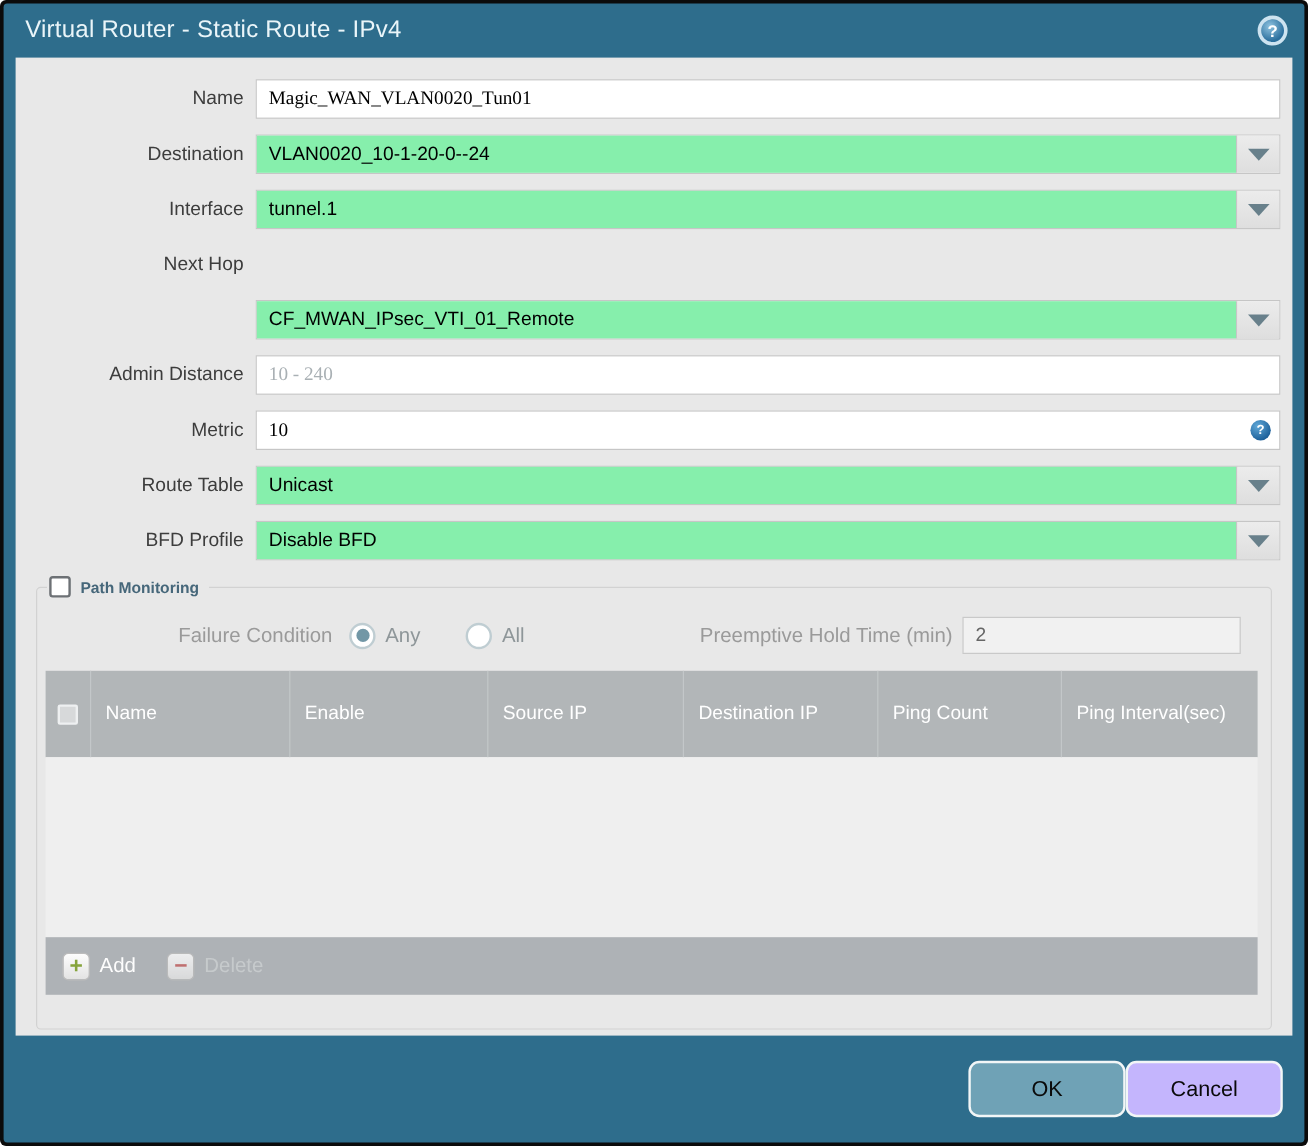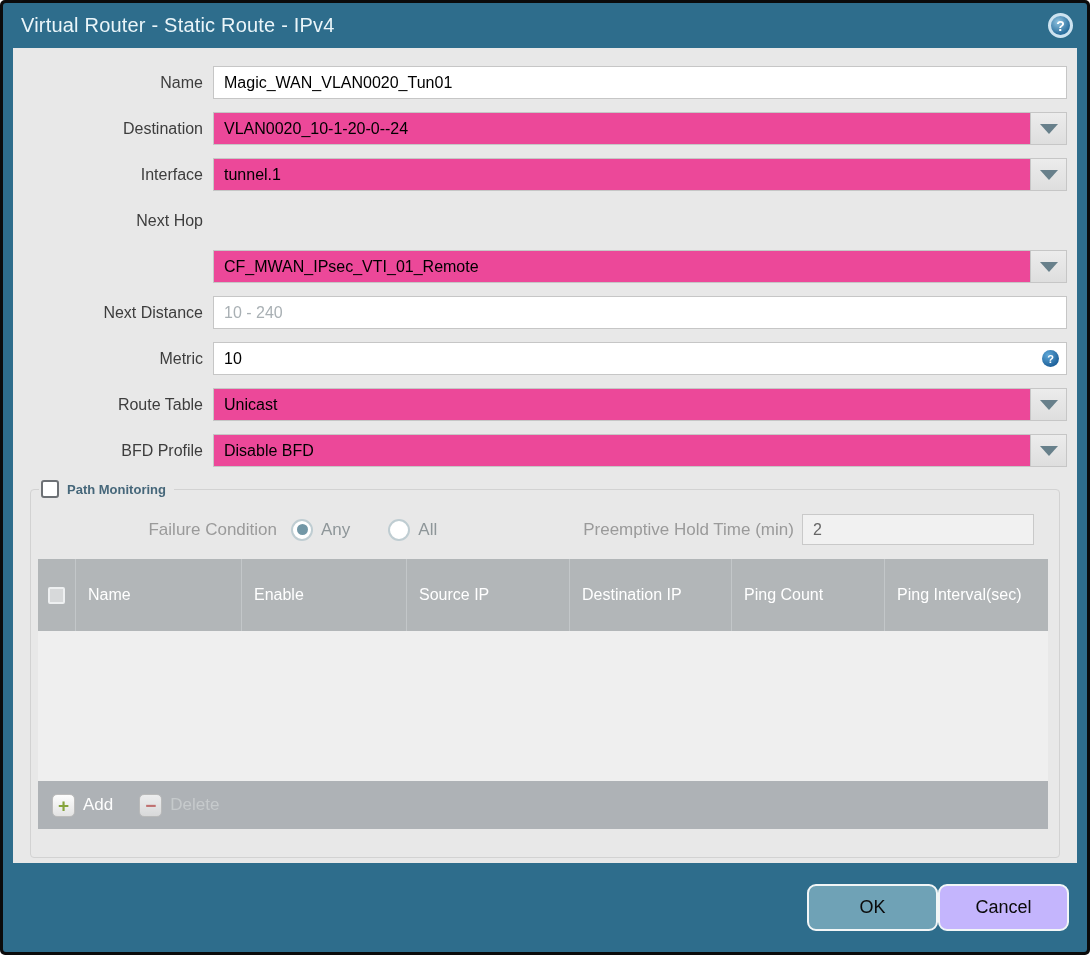--- a/index.html
+++ b/index.html
@@ -57,31 +57,31 @@
     width:200px; flex:0 0 200px;
     text-align:right; padding-right:10px;
     font-size:16px; color:#3d3d3d;
   }
   .form-row .fieldwrap { flex:1; height:33px; position:relative; }
 
   .tbox {
     width:100%; height:33px;
     border:1px solid #c6c6c6;
     background:#fff;
-    font-family:Liberation Sans, sans-serif; font-size:16px; color:#000;
+    font-family:Liberation Serif, serif; font-size:16px; color:#000;
     padding:0 10px;
     outline:none;
   }
   .tbox::placeholder { color:#a9b0b4; opacity:1; }
 
   .combo {
     display:flex; height:33px; border:1px solid #c6c6c6; background:#fff;
   }
   .combo input {
-    flex:1; border:none; outline:none; background:#ec4899;
+    flex:1; border:none; outline:none; background:#86efac;
     font-family:inherit; font-size:16px; color:#000; padding:0 10px;
     min-width:0;
   }
   .dd-btn {
     flex:0 0 36px; height:100%;
     background:linear-gradient(#ececec,#dedede);
     border:none; border-left:1px solid #c6c6c6;
     display:flex; align-items:center; justify-content:center;
     cursor:pointer;
   }
@@ -261,21 +261,21 @@
           <div class="combo">
             <input type="text" value="CF_MWAN_IPsec_VTI_01_Remote" style="">
             <button class="dd-btn">
                 <span class="dd-arrow"></span>
               </button>
           </div>
         </div>
       </div>
 
       <div class="form-row">
-        <span class="lbl">Next Distance</span>
+        <span class="lbl">Admin Distance</span>
         <div class="fieldwrap">
           <input class="tbox" type="text" placeholder="10 - 240" style="">
         </div>
       </div>
 
       <div class="form-row">
         <span class="lbl">Metric</span>
         <div class="fieldwrap">
           <input class="tbox" type="text" style="padding-right: 45px;" value="10">
           <span class="metric-help">?</span>

